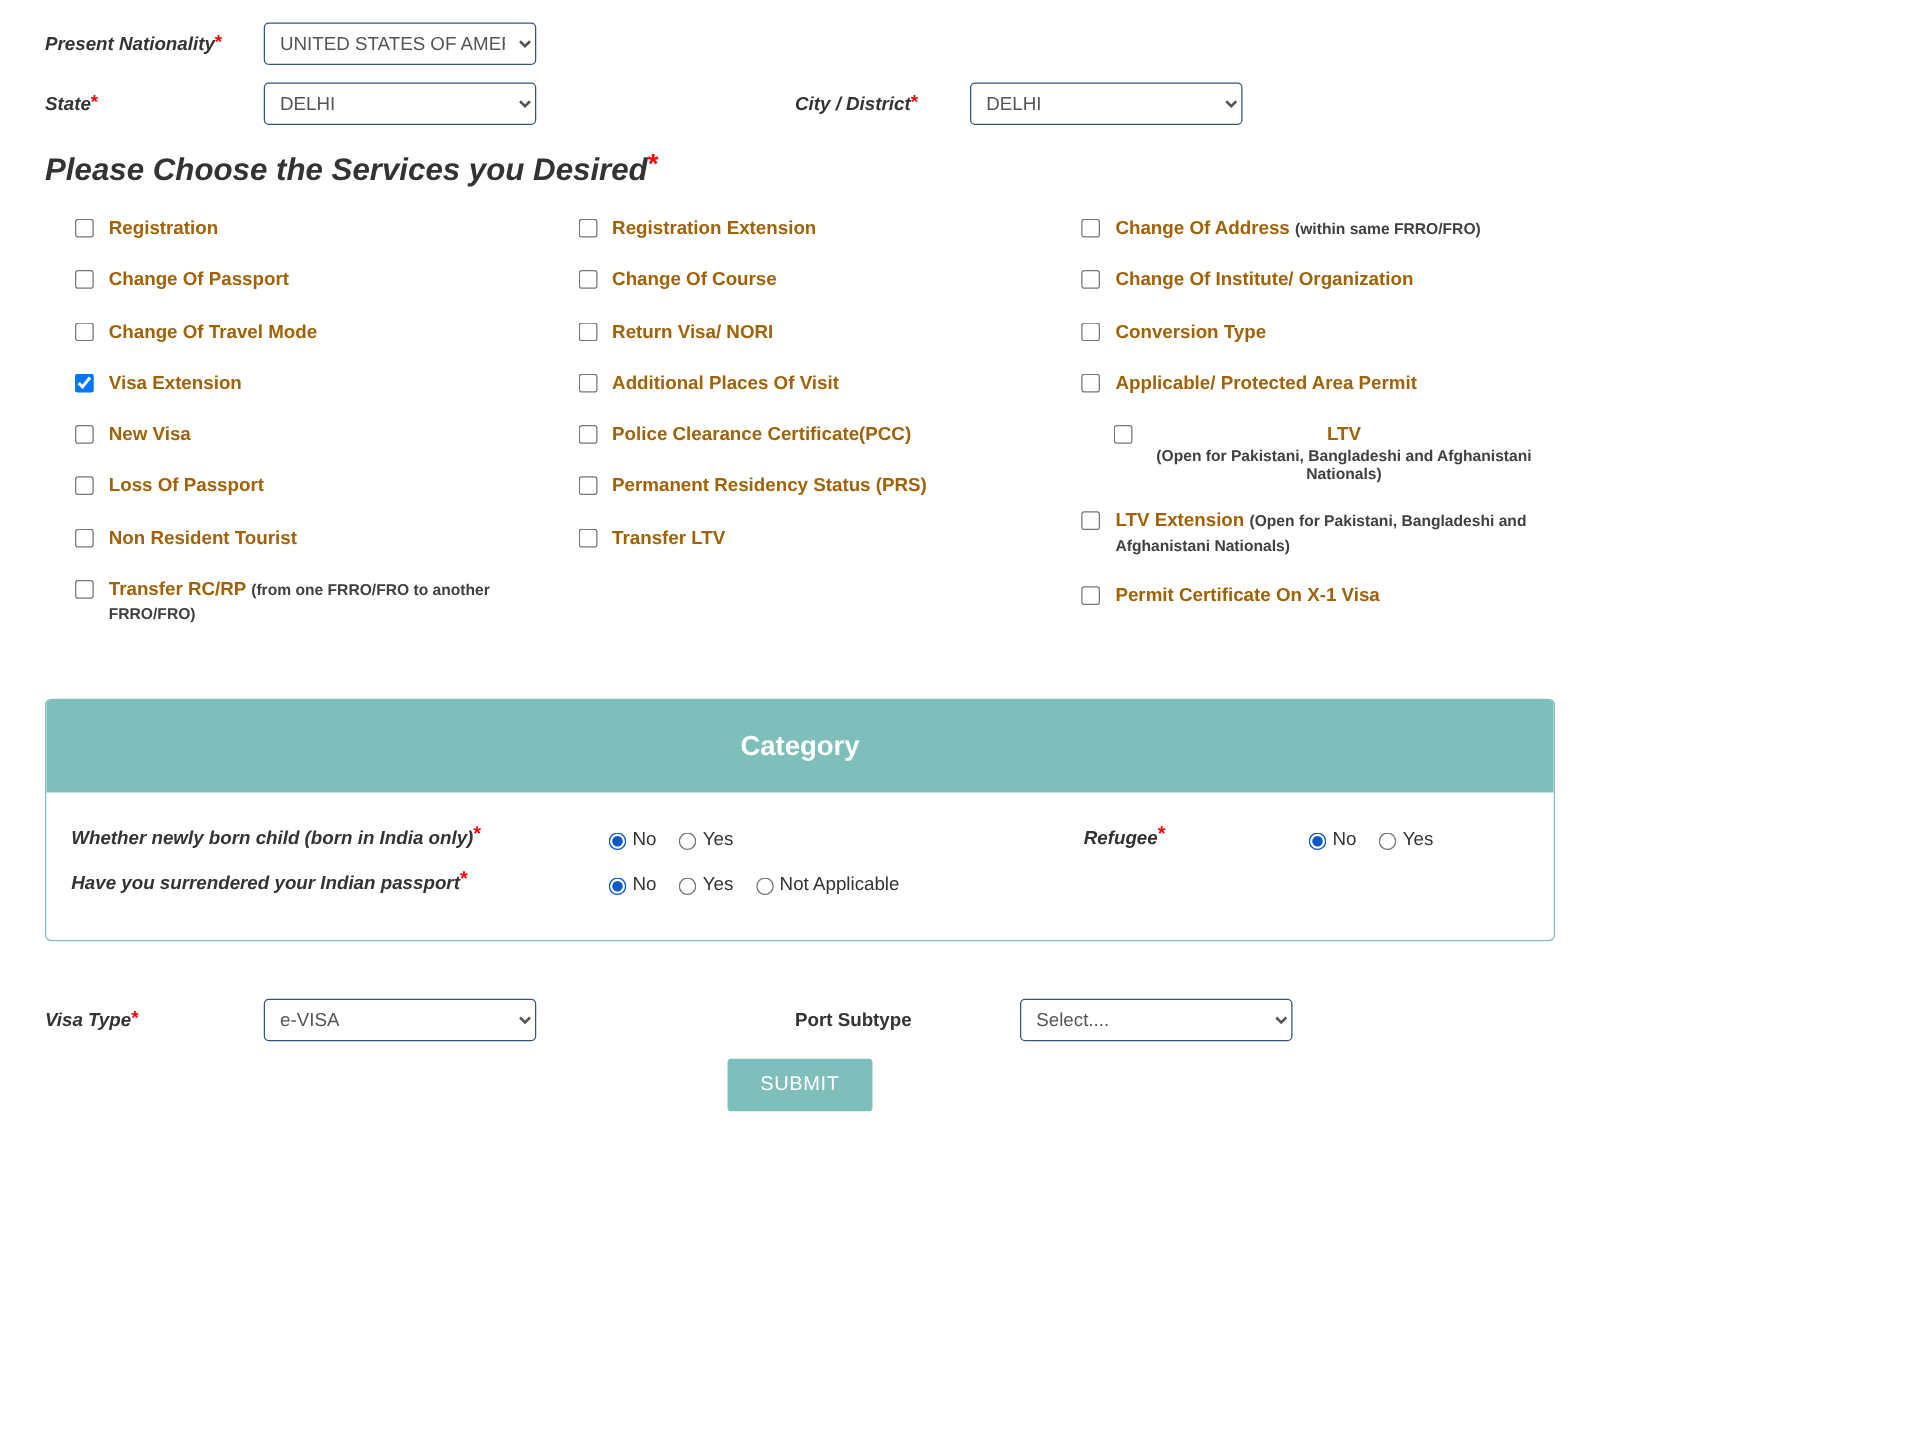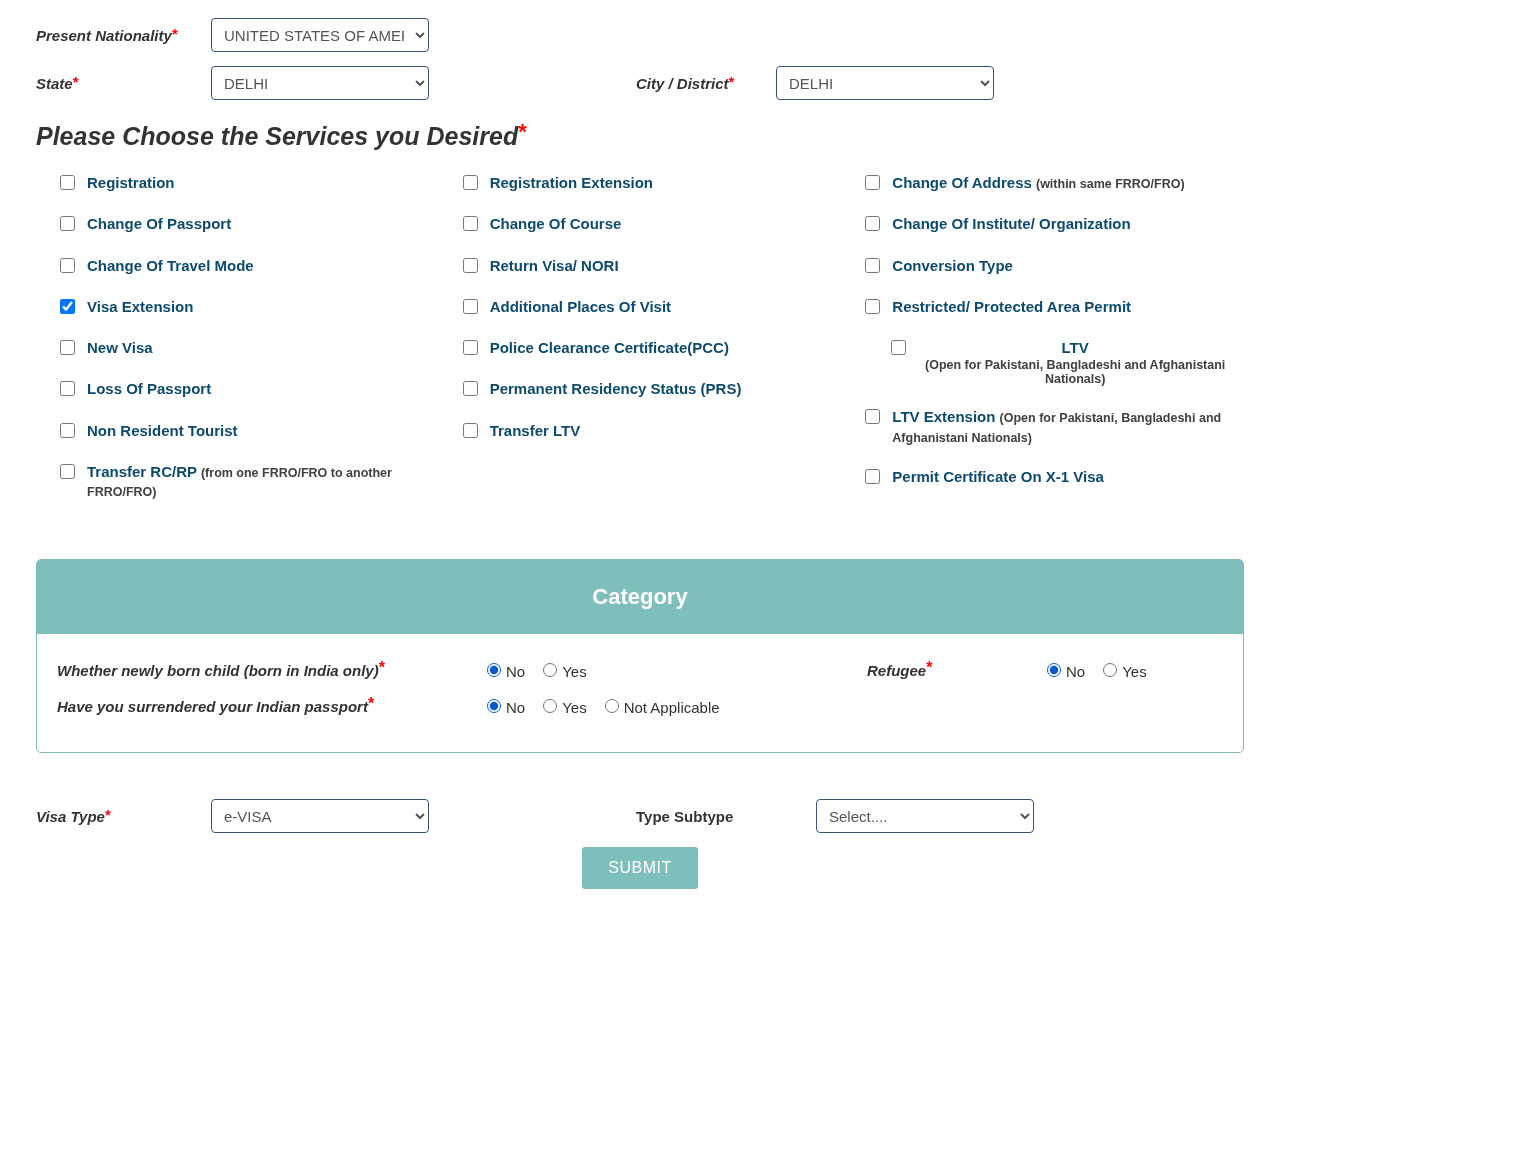--- a/index.html
+++ b/index.html
@@ -62,21 +62,21 @@
       padding-right: 12px;
     }
     .svc-item input[type=checkbox] {
       width: 15px; height: 15px;
       margin-right: 12px;
       margin-top: 2px;
       flex-shrink: 0;
     }
     .svc-label {
       font-weight: 700;
-      color: #0c4a6e;
+      color: #a16207;
       font-size: 15px;
       line-height: 1.35;
     }
     .svc-note {
       font-weight: 700;
       font-size: 12.5px;
       color: #404040;
     }
     .svc-item.indented { padding-left: 50px; }
     .svc-item.indented .svc-label, .svc-item.indented .svc-note { text-align: center; display: block; }
@@ -105,21 +105,21 @@
       font-style: italic;
       color: #333333;
       font-size: 15px;
     }
     .cat-label .req { font-size: 16px; top: -3px; }
     .cat-cell-1 { width: 430px; }
     .cat-cell-2 { width: 380px; }
     .cat-cell-3 { width: 180px; }
     .cat-cell-4 { }
     .radio-group { display: flex; align-items: center; gap: 6px; font-size: 15px; color: #333333; }
-    .radio-group label { margin-right: 12px; display: inline-flex; align-items: flex-start; gap: 5px; font-weight: 400; }
+    .radio-group label { margin-right: 12px; display: inline-flex; align-items: flex-end; gap: 5px; font-weight: 400; }
     .radio-group input[type=radio] { width: 14px; height: 14px; accent-color: #0a58ca; }
 
     .bottom-row {
       display: flex;
       align-items: center;
       margin-top: 46px;
     }
     .bottom-left { width: 600px; display: flex; align-items: center; }
     .bottom-right { width: 600px; display: flex; align-items: center; }
     .bottom-label {
@@ -245,21 +245,21 @@
       <div class="svc-item">
         <input type="checkbox" style="">
         <div><span class="svc-label">Change Of Institute/ Organization</span></div>
       </div>
       <div class="svc-item">
         <input type="checkbox" style="">
         <div><span class="svc-label">Conversion Type</span></div>
       </div>
       <div class="svc-item">
         <input type="checkbox" style="">
-        <div><span class="svc-label">Restricted/ Protected Area Permit</span></div>
+        <div><span class="svc-label">Applicable/ Protected Area Permit</span></div>
       </div>
       <div class="svc-item indented">
         <input type="checkbox" style="">
         <div>
           <span class="svc-label">LTV </span>
           <span class="svc-note">(Open for Pakistani, Bangladeshi and Afghanistani Nationals)</span>
         </div>
       </div>
       <div class="svc-item ltv-ext">
         <input type="checkbox" style="">
@@ -326,21 +326,21 @@
 </div>
 
 <div class="bottom-row">
   <div class="bottom-left">
     <label class="bottom-label"><span>Visa Type</span><span class="req">*</span></label>
     <select>
       <option>e-VISA</option>
     </select>
   </div>
   <div class="bottom-right">
-    <label class="bottom-label" style="width:180px;text-align:left;font-style:normal;"><span>Type Subtype</span></label>
+    <label class="bottom-label" style="width:180px;text-align:left;font-style:normal;"><span>Port Subtype</span></label>
     <select>
       <option>Select....</option>
     </select>
   </div>
 </div>
 <div class="submit-wrap">
   <button class="submit">SUBMIT</button>
 </div>
 
 </body></html>

